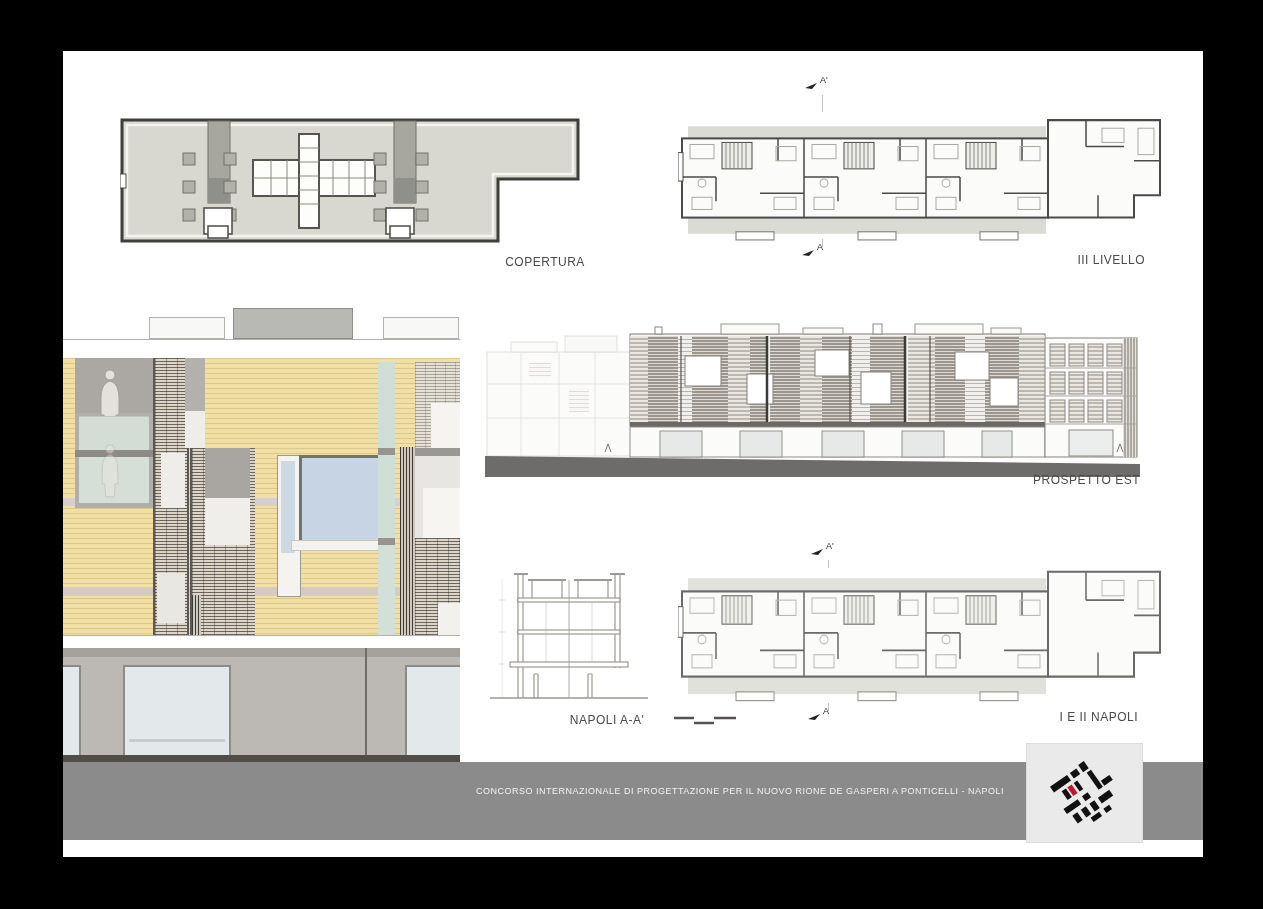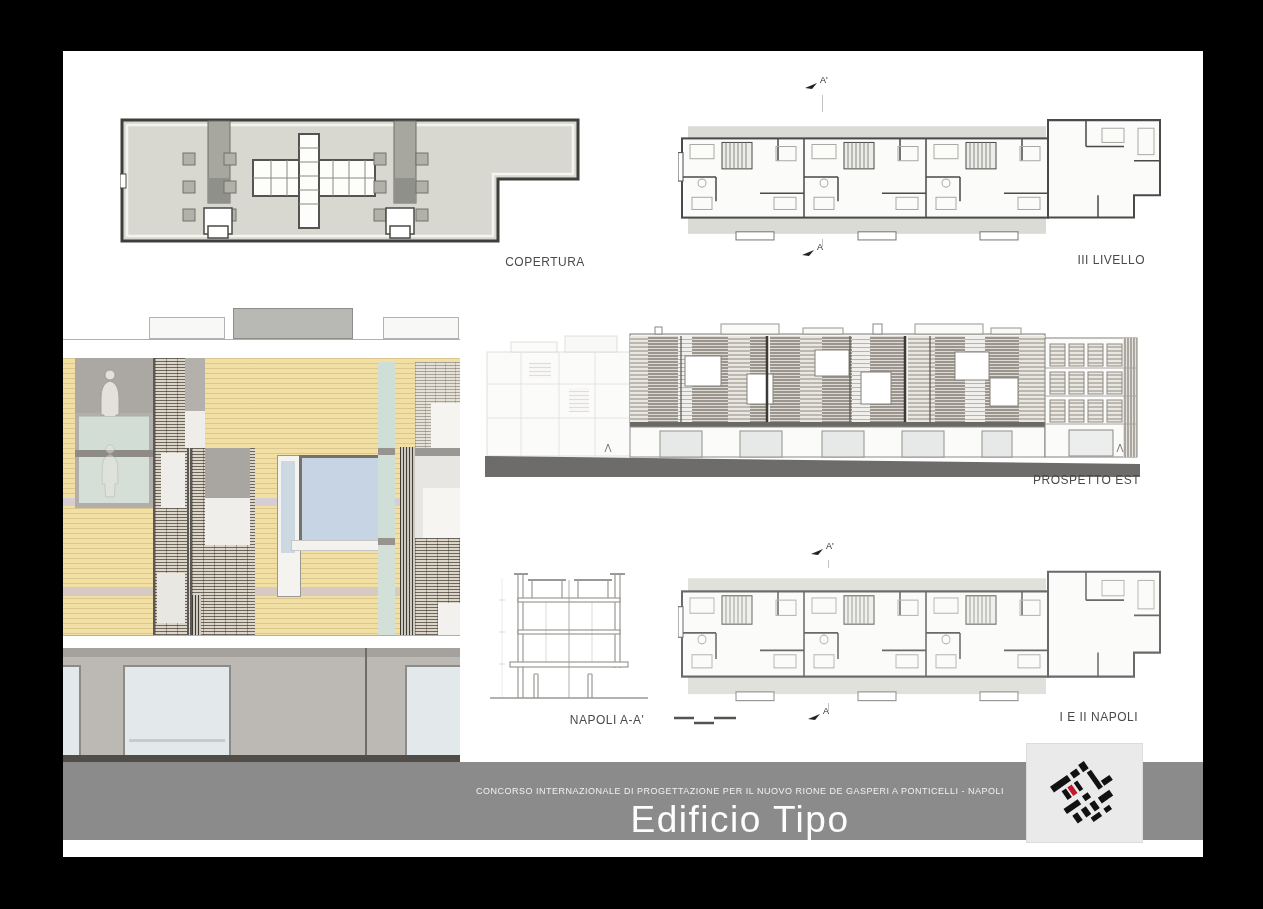--- a/index.html
+++ b/index.html
@@ -354,21 +354,20 @@
     <svg width="13" height="10" viewBox="0 0 13 10">
           <path d="M0 8 L12 3 L7 9 Z" fill="#222"></path>
         </svg>
     <span class="mk-lbl">A</span>
   </div>
   <div class="label right" style="left:875px;top:659px;width:200px">I E II NAPOLI</div>
 
   <div class="footer-band">
     <div class="footer-text">
       <div class="competition">CONCORSO INTERNAZIONALE DI PROGETTAZIONE PER IL NUOVO RIONE DE GASPERI A PONTICELLI - NAPOLI</div>
-      <div class="board-title">Edificio Tipo</div>
     </div>
   </div>
   <div class="logo-panel">
     <svg width="78" height="78" viewBox="0 0 90 90">
       <g transform="rotate(-35 45 45)">
         <g fill="#111111">
           <rect x="16" y="16" width="24" height="8"></rect>
               <rect x="44" y="16" width="9" height="8"></rect>
           <rect x="57" y="14" width="8" height="10"></rect>
               <rect x="24" y="28" width="6" height="12"></rect>

